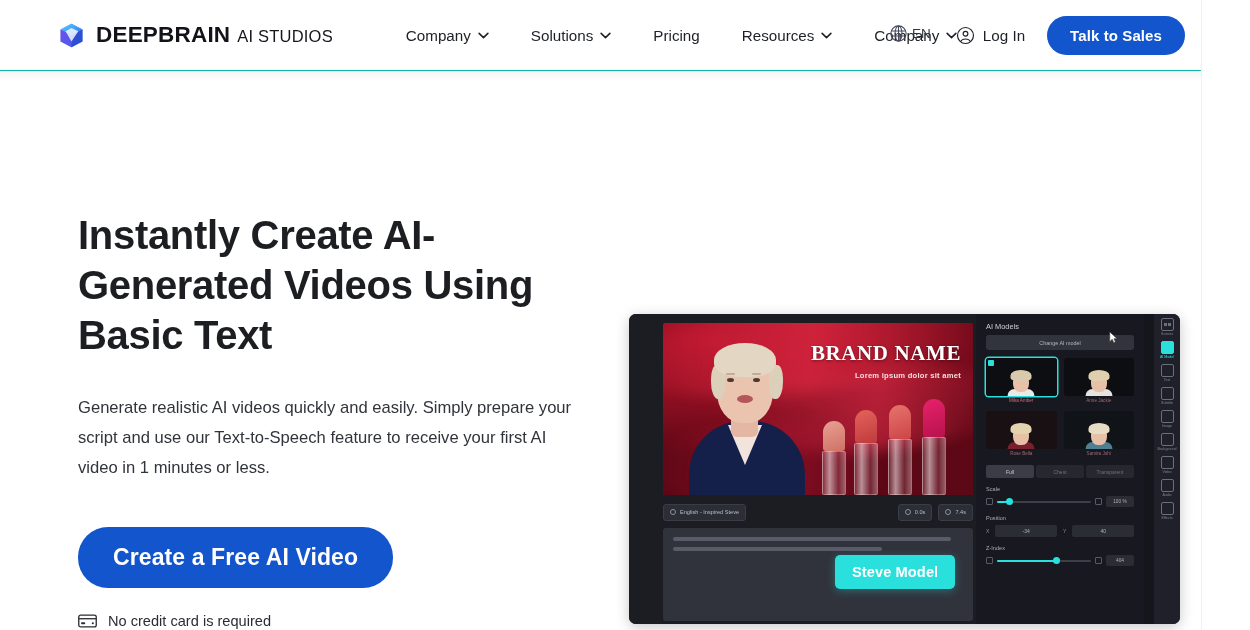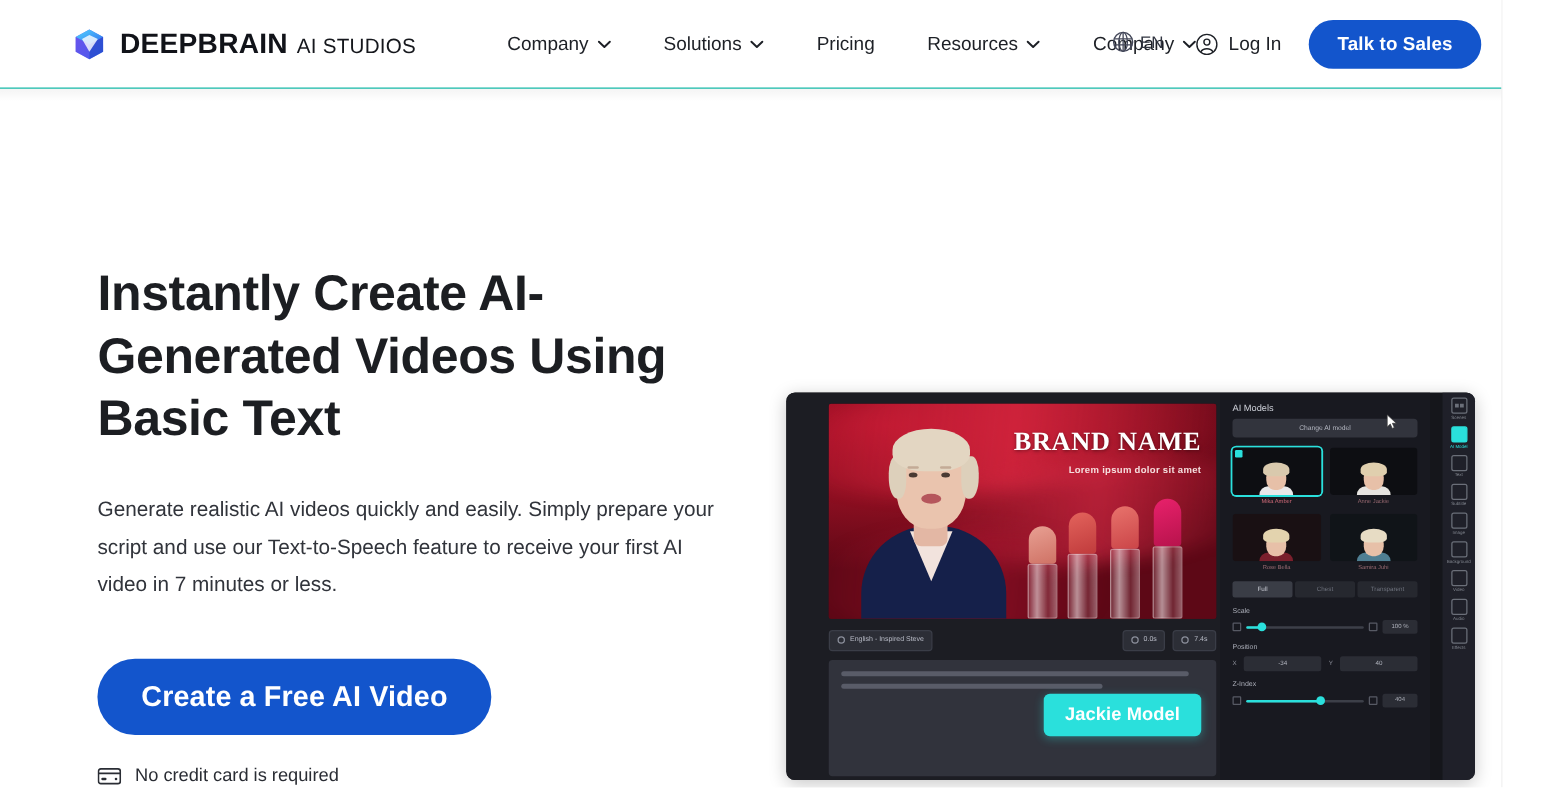--- a/index.html
+++ b/index.html
@@ -443,21 +443,21 @@
       </div>
       <button class="cta-sales">Talk to Sales</button>
     </div>
   </div>
   <div class="header-shadow"></div>
 
   <div class="hero">
 
     <div class="hero-left">
       <h1 class="headline">Instantly Create AI-Generated Videos Using Basic Text</h1>
-      <p class="subcopy">Generate realistic AI videos quickly and easily. Simply prepare your script and use our Text-to-Speech feature to receive your first AI video in 7 minutes or less.</p>
+      <p class="subcopy">Generate realistic AI videos quickly and easily. Simply prepare your script and use our Text-to-Speech feature to receive your first AI video in 1 minutes or less.</p>
       <div class="cta-row">
         <button class="cta-free">Create a Free AI Video</button>
       </div>
       <div class="nocard">
         <svg class="card-icon" viewBox="0 0 20 14">
           <rect x="0.8" y="0.8" width="18.4" height="12.4" rx="2" fill="none" stroke="#2a2d34" stroke-width="1.4"></rect>
           <path d="M0.8 4.6 H19.2" stroke="#2a2d34" stroke-width="1.4"></path>
           <rect x="3.2" y="8.2" width="4.4" height="2.2" rx="1" fill="#2a2d34"></rect>
           <circle cx="15.6" cy="9.3" r="1.1" fill="#2a2d34"></circle>
         </svg>
@@ -530,21 +530,21 @@
             <span class="dot-ico"></span>
             <span>7.4s</span>
           </div>
         </div>
 
         <div class="script-box">
           <div class="script-line sl1"></div>
           <div class="script-line sl2"></div>
         </div>
 
-        <button class="select-model">Jackie Model</button>
+        <button class="select-model">Steve Model</button>
       </div>
 
       <div class="mock-panel">
         <div class="panel-title">AI Models</div>
         <div class="change-btn">Change AI model</div>
 
         <div class="model-grid">
           <div class="model-cell sel">
             <div class="model-thumb">
               <div class="model-badge"></div>

